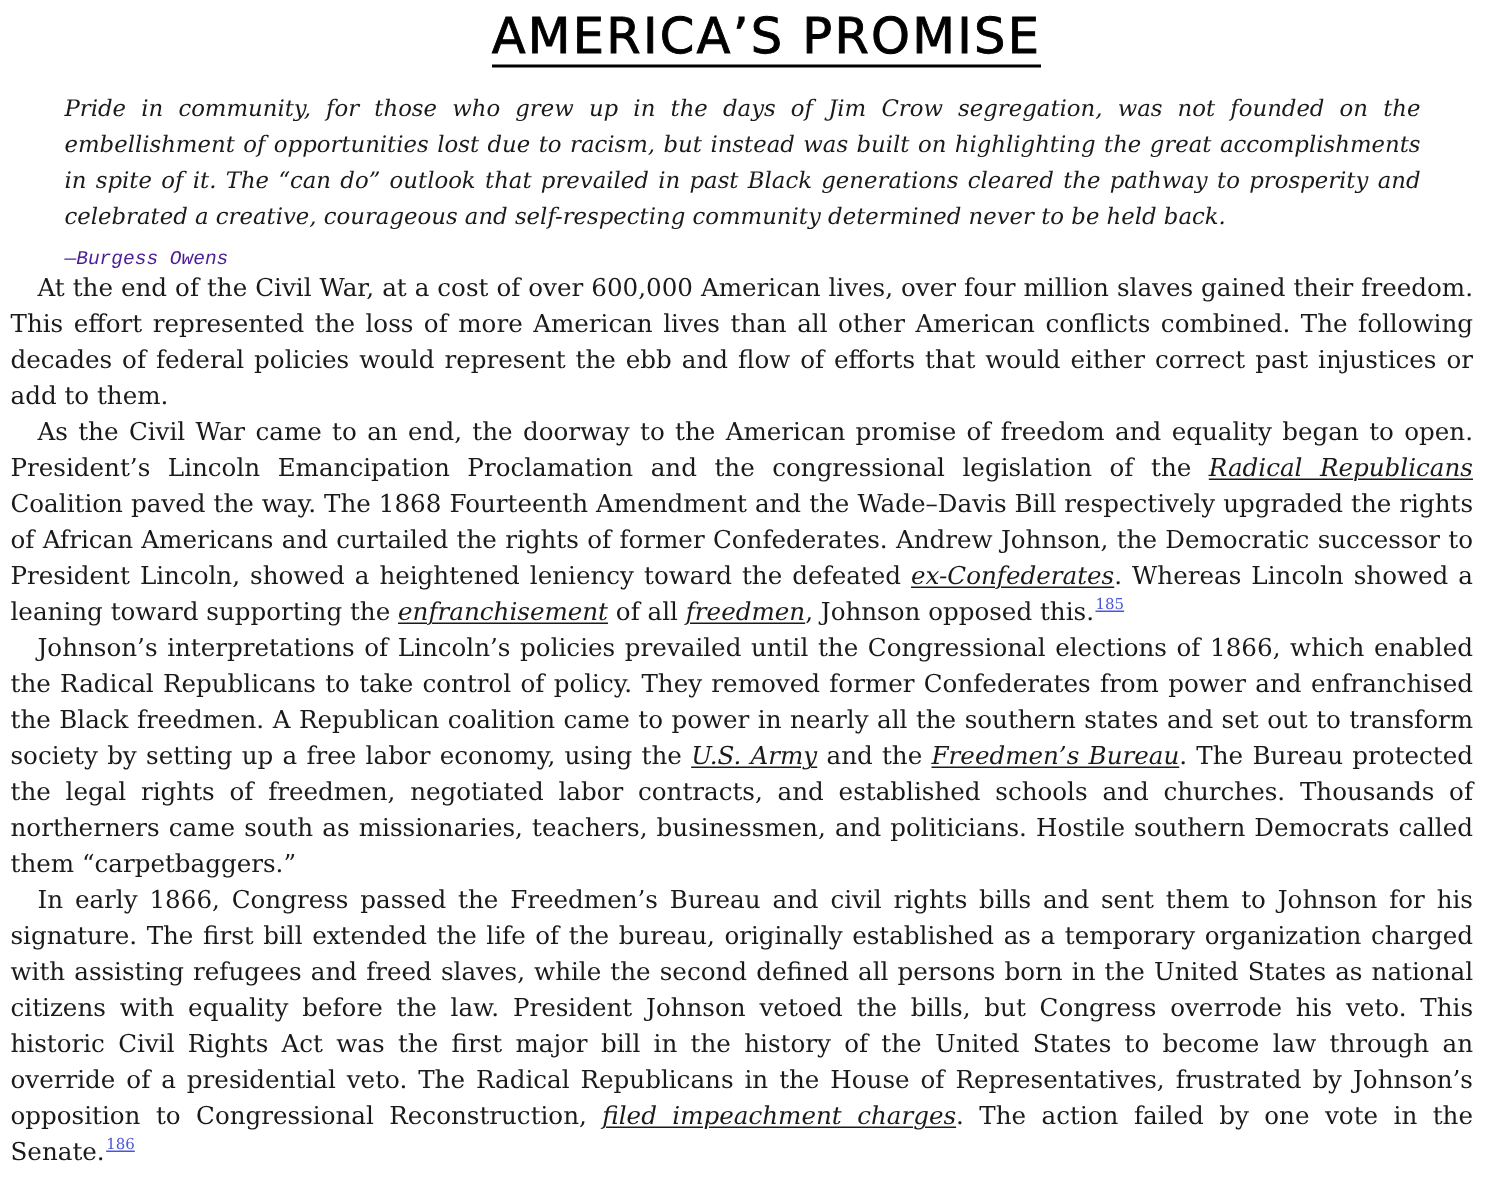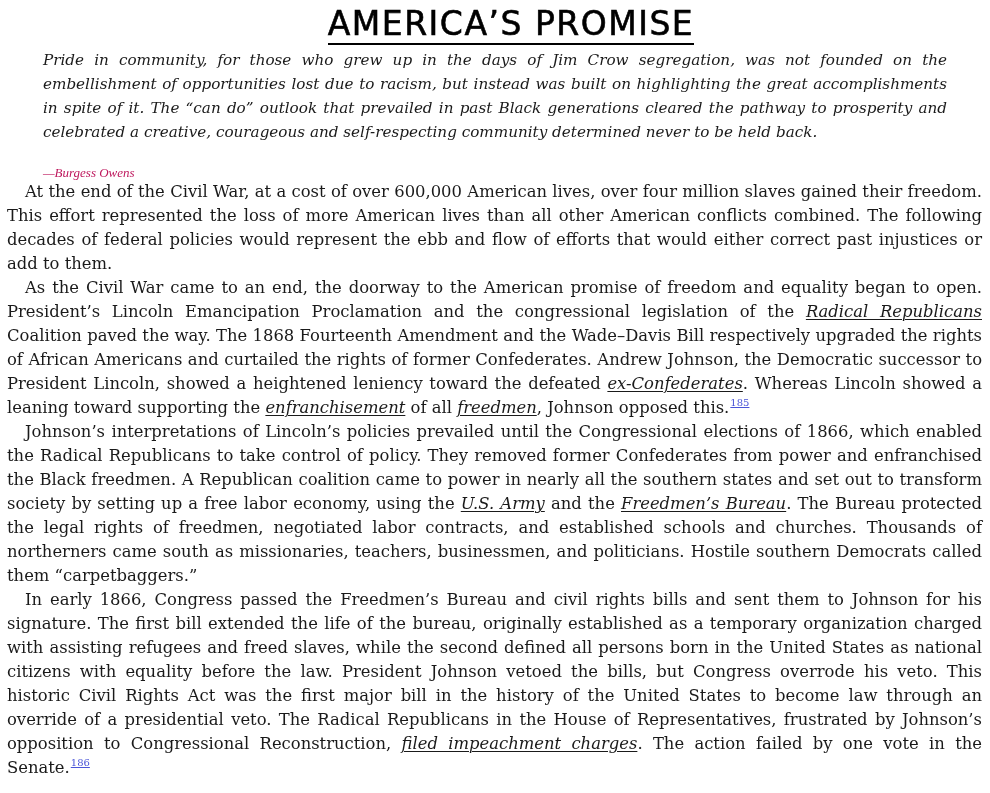--- a/index.html
+++ b/index.html
@@ -36,39 +36,39 @@
       padding-left: 16px;
     }
     .title span {
       border-bottom: 2px solid #000;
       padding-bottom: 0px;
       -webkit-text-stroke: 0.6px #000;
     }
     .epigraph {
       position: absolute;
       left: 43px;
-      top: 48px;
+      top: 60px;
       width: 904px;
       font-family: "DejaVu Serif", serif;
       font-style: italic;
       font-size: 15.2px;
       line-height: 24px;
       color: #1a1a1a;
       text-align: justify;
       margin: 0;
     }
     .attribution {
       position: absolute;
       left: 43px;
       top: 163px;
-      font-family: Liberation Serif, serif;
+      font-family: Liberation Mono, monospace;
       font-style: italic;
       font-size: 13px;
       line-height: 20px;
-      color: #be185d;
+      color: #4c1d95;
       margin: 0;
     }
     .body-text {
       position: absolute;
       left: 7px;
       top: 180px;
       width: 975px;
       font-family: "DejaVu Serif", serif;
       font-size: 16.4px;
       line-height: 24px;

